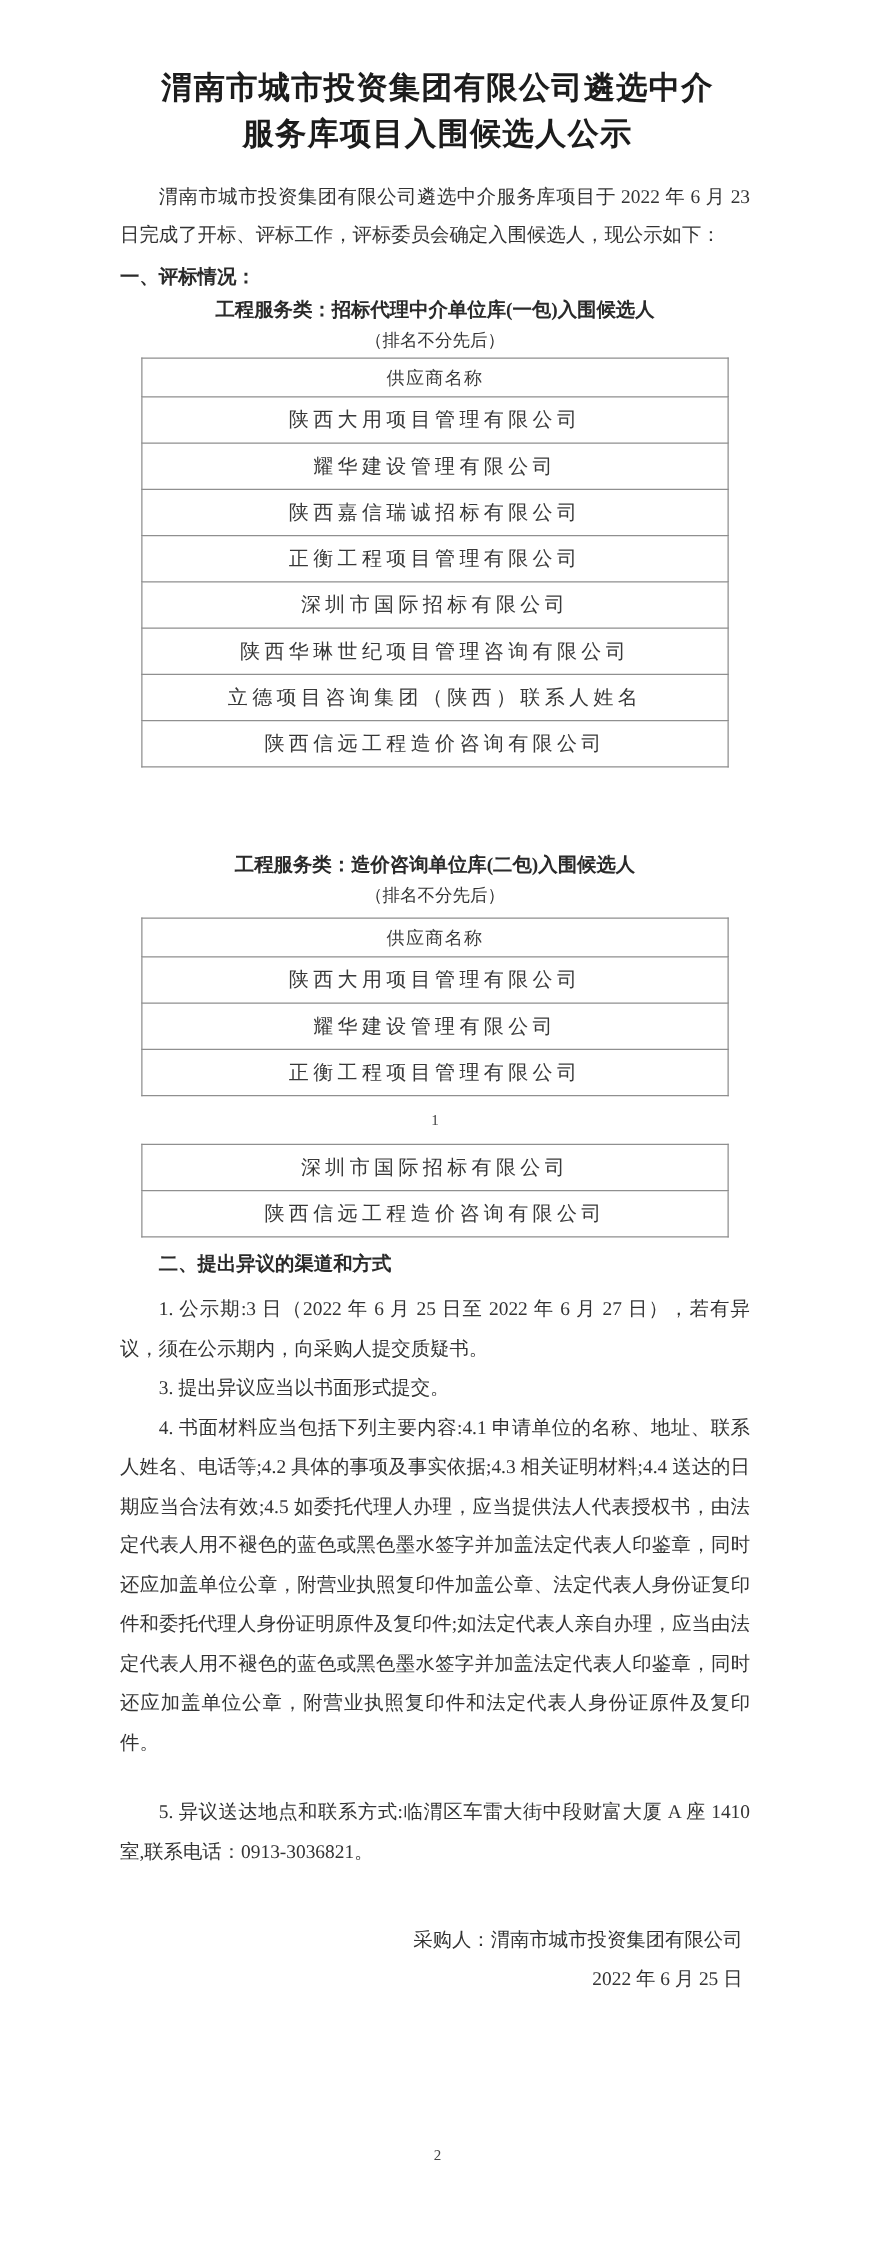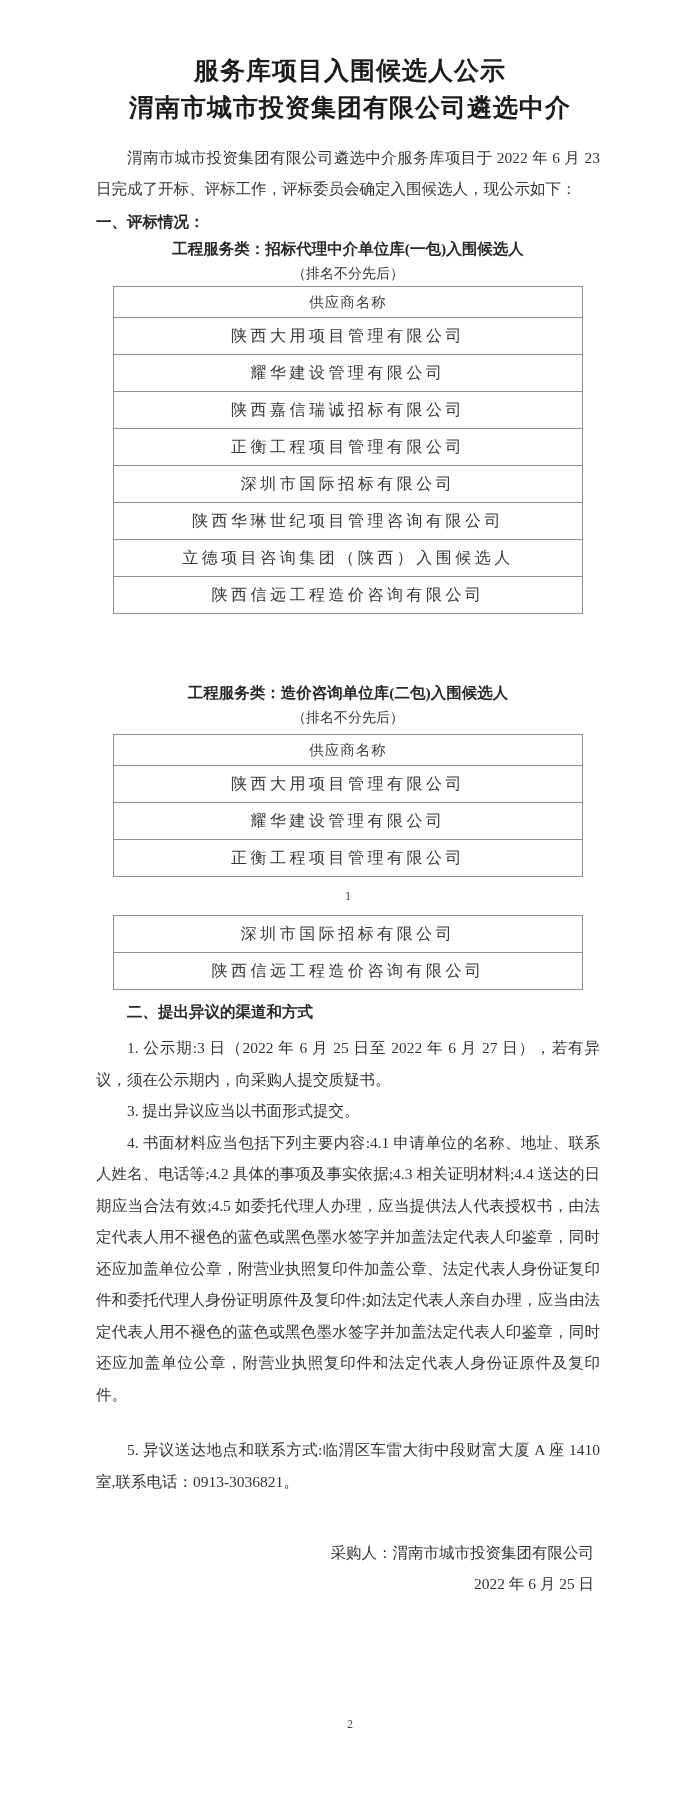--- a/index.html
+++ b/index.html
@@ -105,22 +105,22 @@
     font-size:12px;
     color:#444444;
   }
 </style>
 </head>
 <body>
 
 <div class="page">
 
   <div class="doc-title">
+    <div>渭南市城市投资集团有限公司遴选中介</div>
     <div>服务库项目入围候选人公示</div>
-    <div>渭南市城市投资集团有限公司遴选中介</div>
   </div>
 
   <div class="content">
 
     <p class="intro">渭南市城市投资集团有限公司遴选中介服务库项目于 2022 年 6 月 23 日完成了开标、评标工作，评标委员会确定入围候选人，现公示如下：</p>
 
     <div class="sec-heading">一、评标情况：</div>
 
     <div class="pkg-title">工程服务类：招标代理中介单位库(一包)入围候选人</div>
     <div class="rank-note">（排名不分先后）</div>
@@ -142,21 +142,21 @@
         <tr>
             <td class="row-cell">正衡工程项目管理有限公司</td>
           </tr>
         <tr>
             <td class="row-cell">深圳市国际招标有限公司</td>
           </tr>
         <tr>
             <td class="row-cell">陕西华琳世纪项目管理咨询有限公司</td>
           </tr>
         <tr>
-            <td class="row-cell">立德项目咨询集团（陕西）入围候选人</td>
+            <td class="row-cell">立德项目咨询集团（陕西）联系人姓名</td>
           </tr>
         <tr>
             <td class="row-cell">陕西信远工程造价咨询有限公司</td>
           </tr>
       </tbody>
     </table>
 
     <div class="pkg-title second">工程服务类：造价咨询单位库(二包)入围候选人</div>
     <div class="rank-note">（排名不分先后）</div>
 

